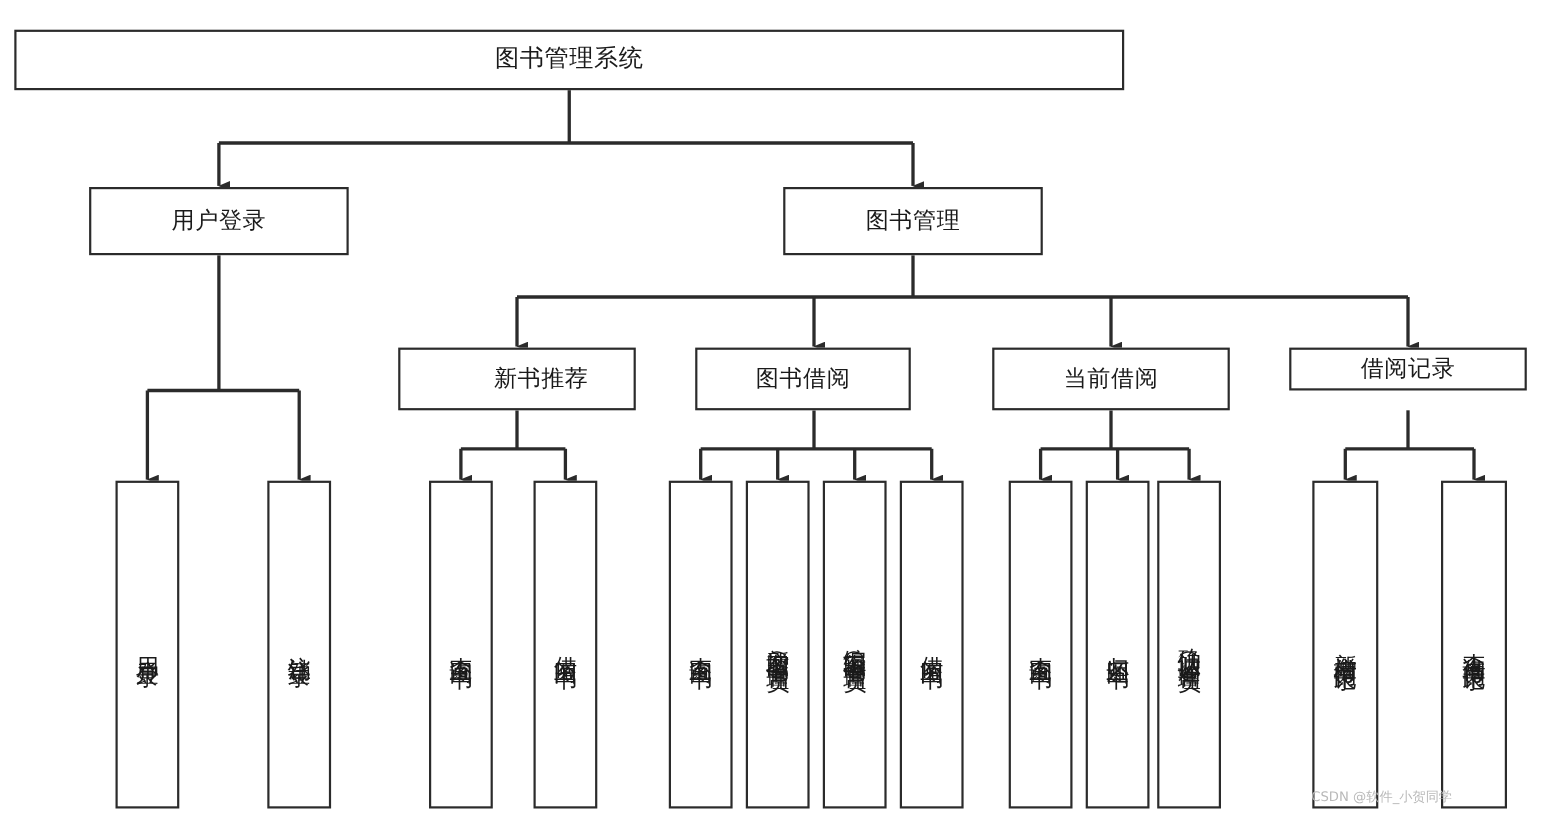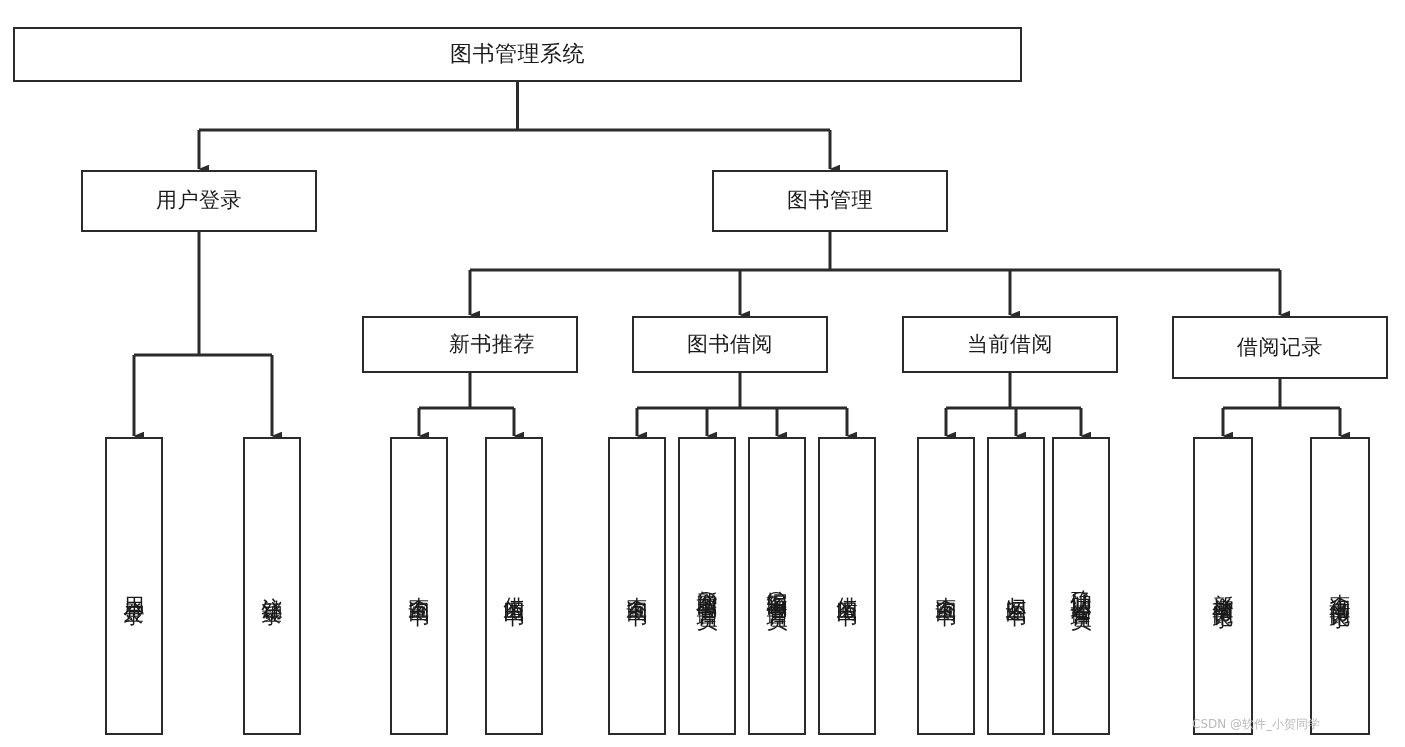--- a/index.html
+++ b/index.html
@@ -127,21 +127,21 @@
       </div>
       <div class="node horizontal" id="node-new-book-rec" style="left: 362px; top: 316px; width: 216px; height: 57px; padding-left: 44px;">
         <span class="">新书推荐</span>
       </div>
       <div class="node horizontal" id="node-book-borrow" style="left: 632px; top: 316px; width: 196px; height: 57px;">
         <span class="">图书借阅</span>
       </div>
       <div class="node horizontal" id="node-current-borrow" style="left: 902px; top: 316px; width: 216px; height: 57px;">
         <span class="">当前借阅</span>
       </div>
-      <div class="node horizontal" id="node-borrow-record" style="left: 1172px; top: 316px; width: 216px; height: 63px;">
+      <div class="node horizontal" id="node-borrow-record" style="left: 1172px; top: 316px; width: 216px; height: 39px;">
         <span class="">借阅记录</span>
       </div>
       <div class="node vertical" id="node-leaf-user-login" style="left: 105px; top: 437px; width: 58px; height: 298px;">
         <span class="vtext">用户登录</span>
       </div>
       <div class="node vertical" id="node-leaf-user-logout" style="left: 243px; top: 437px; width: 58px; height: 298px;">
         <span class="vtext">注销登录</span>
       </div>
       <div class="node vertical" id="node-leaf-rec-query" style="left: 390px; top: 437px; width: 58px; height: 298px;">
         <span class="vtext">查询图书</span>

